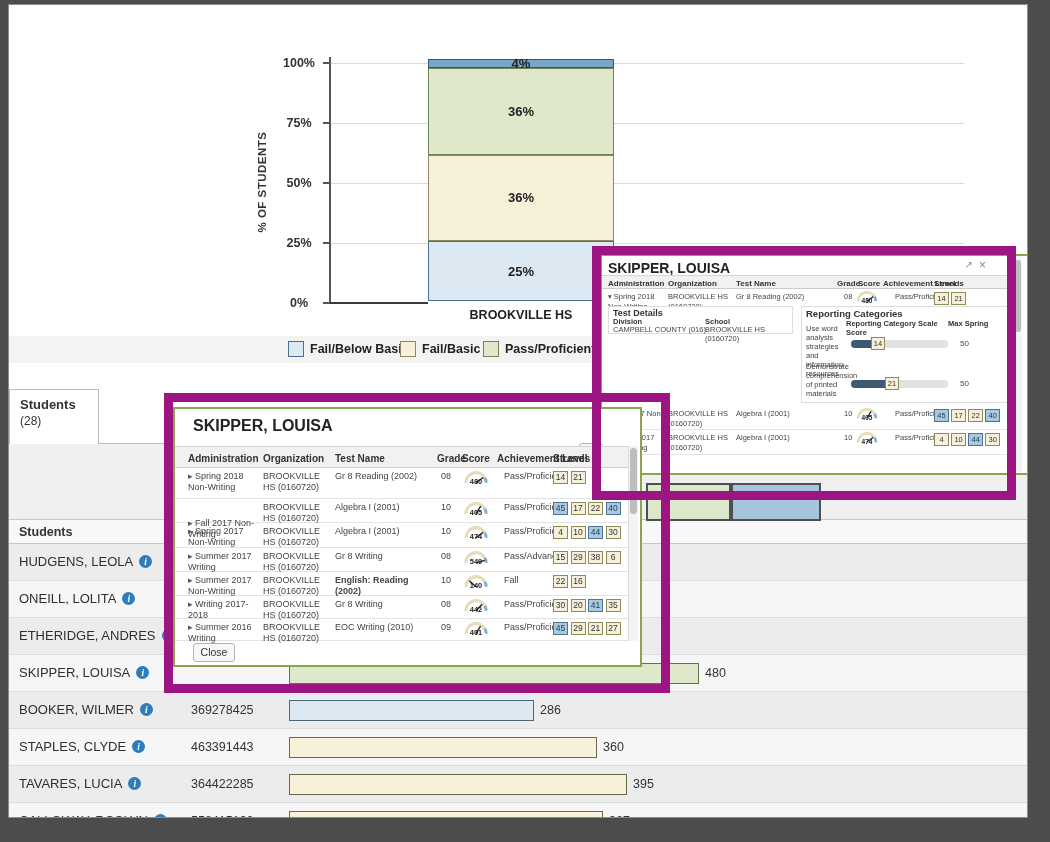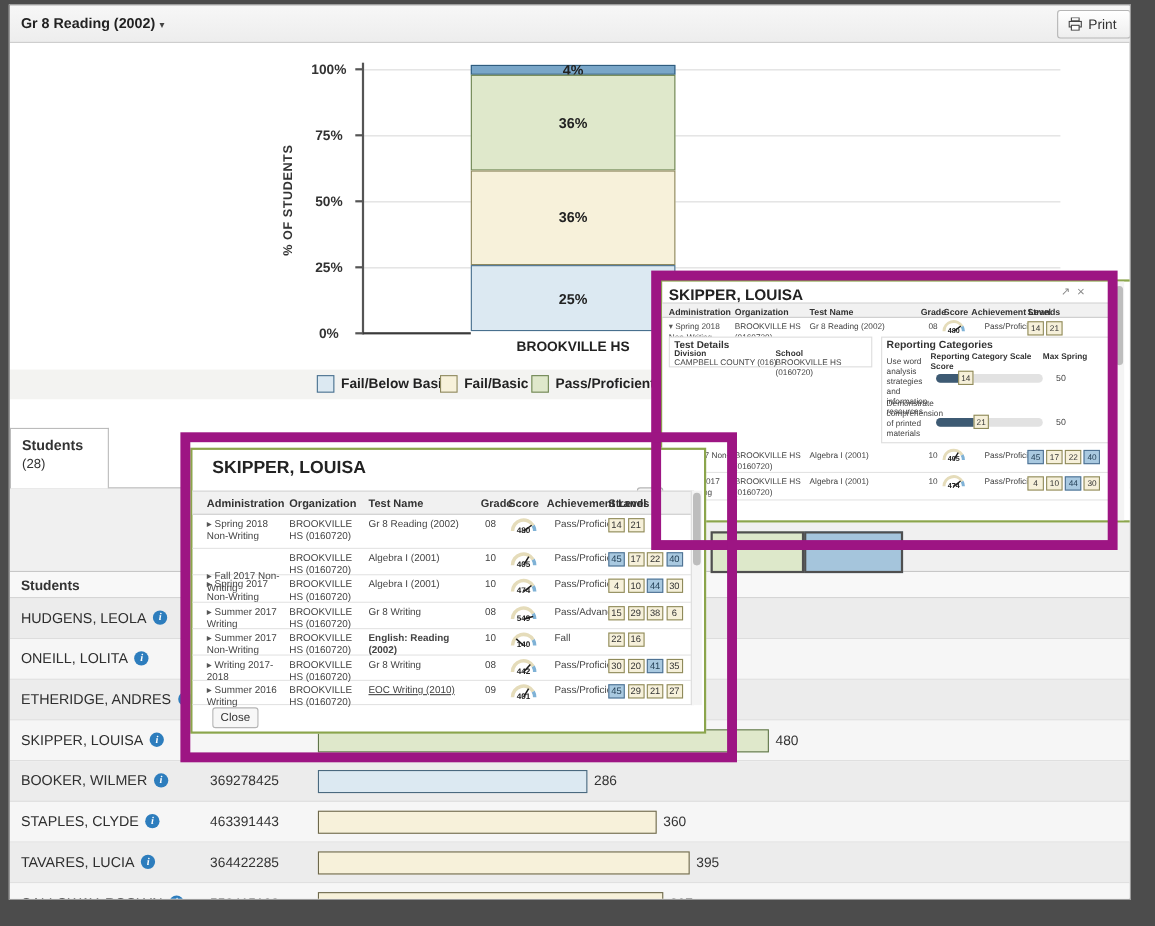--- a/index.html
+++ b/index.html
@@ -85,33 +85,20 @@
             text-align:center;background:#f6f0da;border:1px solid #8f8a5a}
   .popicon{position:absolute;color:#888;font-size:10px}
   
   .annot{position:absolute;border:9px solid #9d1583;z-index:40;pointer-events:none}
 </style>
 </head>
 <body>
 
 <div id="window">
 
-  <div id="topbar" class="abs">
-    <div id="report-title" class="abs">
-      <span>Gr 8 Reading (2002)</span><span id="title-caret">▾</span>
-    </div>
-    <div id="print-btn" class="abs">
-      <svg width="13" height="12" viewBox="0 0 13 12">
-        <rect x="3" y="0" width="7" height="3" fill="none" stroke="#444" stroke-width="1"></rect>
-        <rect x="1" y="3.5" width="11" height="5" fill="none" stroke="#444" stroke-width="1"></rect>
-        <rect x="3" y="7" width="7" height="4.5" fill="#fff" stroke="#444" stroke-width="1"></rect>
-      </svg>
-      <span>Print</span>
-    </div>
-  </div>
 
   <div id="ytitle" class="abs">% OF STUDENTS</div>
   <div id="gridlines">
       <div class="abs gridline" style="top: 238px;"></div>
       <div class="abs gridline" style="top: 178px;"></div>
       <div class="abs gridline" style="top: 118px;"></div>
       <div class="abs gridline" style="top: 58px;"></div>
     </div>
   <div id="yticks">
       <div class="abs ytick-label" style="left: 268px; top: 291px;">0%</div>
@@ -419,21 +406,21 @@
               <path d="M22.22724133595217,8.25 A9.5,9.5 0 0 1 23.5,13" fill="none" stroke="#7fb2d6" stroke-width="3"></path>
               <line x1="14" y1="13" x2="19.753445742302617" y2="6.743174759482258" stroke="#1a1a1a" stroke-width="1.3"></line>
               <text x="14" y="14.5" text-anchor="middle" font-size="7" font-weight="bold" fill="#222">442</text>
             </svg></div>
           <div class="pcell" style="left: 329px; width: 52px; top: 3px; font-size: 9px; line-height: 11px; white-space: nowrap;">Pass/Proficient</div>
           <div class="pcell" style="left: 378px; width: 78px; top: 3px; font-size: 9px; line-height: 11px;"><span class="badge b-cream" style="font-size: 8.5px; height: 11px; line-height: 11px;">30</span> <span class="badge b-cream" style="font-size: 8.5px; height: 11px; line-height: 11px;">20</span> <span class="badge b-blue" style="font-size: 8.5px; height: 11px; line-height: 11px;">41</span> <span class="badge b-cream" style="font-size: 8.5px; height: 11px; line-height: 11px;">35</span> </div>
         </div>
         <div class="prow" style="left: 0px; top: 210px; width: 456px; height: 22px;">
           <div class="pcell" style="left: 13px; width: 72px; top: 3px; font-size: 9px; line-height: 11px;"><span class="marker">▸ </span>Summer 2016 Writing</div>
           <div class="pcell" style="left: 88px; width: 68px; top: 3px; font-size: 9px; line-height: 11px;">BROOKVILLE HS (0160720)</div>
-          <div class="pcell" style="left: 160px; width: 100px; top: 3px; font-size: 9px; line-height: 11px; text-decoration: underline;">EOC Writing (2010)</div>
+          <div class="pcell" style="left: 160px; width: 100px; top: 3px; font-size: 9px; line-height: 11px;">EOC Writing (2010)</div>
           <div class="pcell" style="left: 266px; width: 20px; top: 3px; font-size: 9px; line-height: 11px;">09</div>
           <div class="pcell" style="left: 286px; width: 34px; top: 1px; font-size: 9px; line-height: 11px;"><svg width="30" height="17" viewBox="0 0 28 16">
               <path d="M4.5,12.999999999999998 A9.5,9.5 0 0 1 22.22724133595217,8.25" fill="none" stroke="#e5dcba" stroke-width="3"></path>
               <path d="M22.22724133595217,8.25 A9.5,9.5 0 0 1 23.5,13" fill="none" stroke="#7fb2d6" stroke-width="3"></path>
               <line x1="14" y1="13" x2="18.288484802427664" y2="5.661137819842441" stroke="#1a1a1a" stroke-width="1.3"></line>
               <text x="14" y="14.5" text-anchor="middle" font-size="7" font-weight="bold" fill="#222">401</text>
             </svg></div>
           <div class="pcell" style="left: 329px; width: 52px; top: 3px; font-size: 9px; line-height: 11px; white-space: nowrap;">Pass/Proficient</div>
           <div class="pcell" style="left: 378px; width: 78px; top: 3px; font-size: 9px; line-height: 11px;"><span class="badge b-blue" style="font-size: 8.5px; height: 11px; line-height: 11px;">45</span> <span class="badge b-cream" style="font-size: 8.5px; height: 11px; line-height: 11px;">29</span> <span class="badge b-cream" style="font-size: 8.5px; height: 11px; line-height: 11px;">21</span> <span class="badge b-cream" style="font-size: 8.5px; height: 11px; line-height: 11px;">27</span> </div>
         </div>

